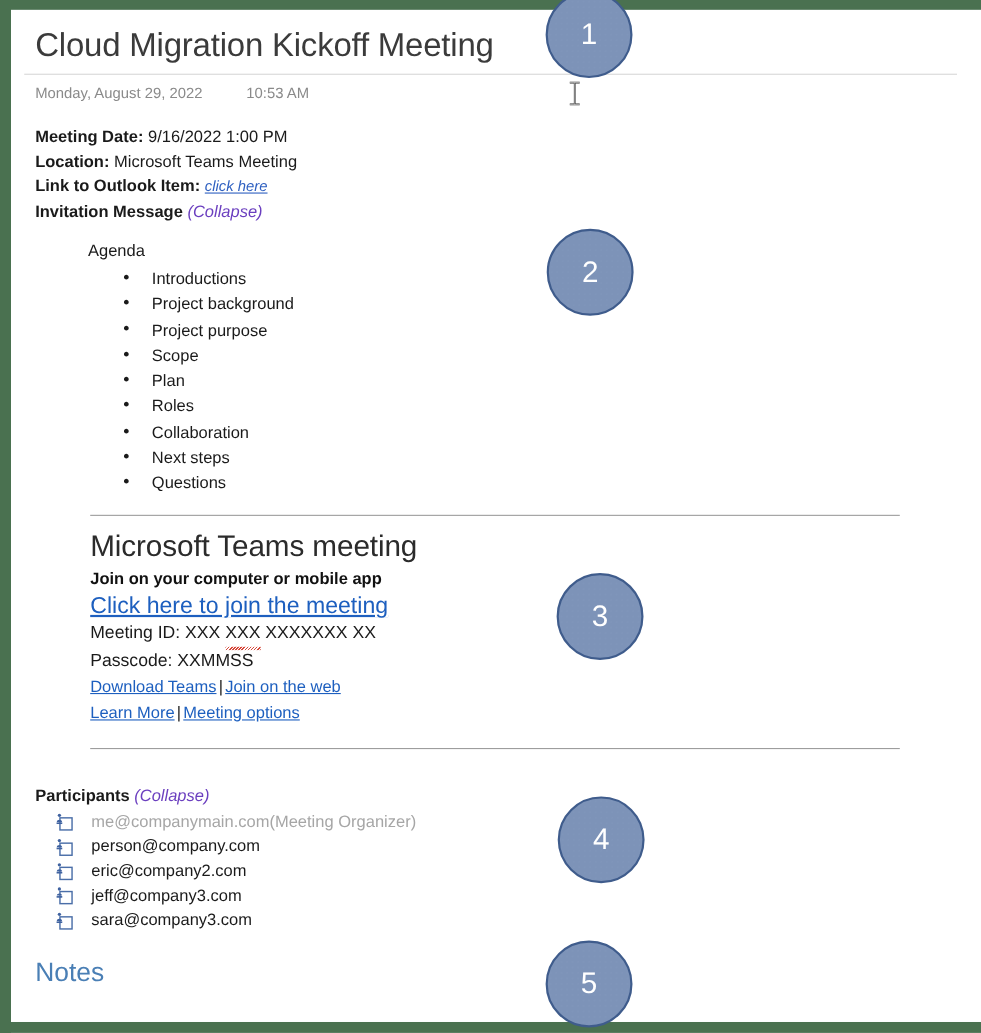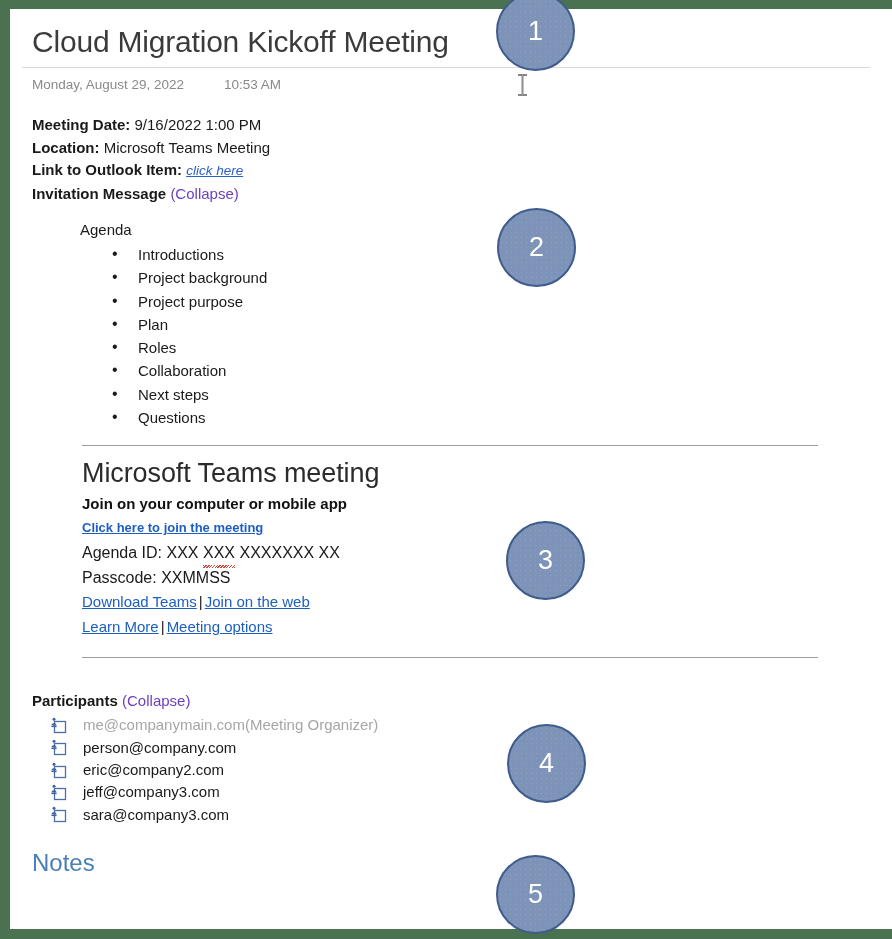--- a/index.html
+++ b/index.html
@@ -76,20 +76,21 @@
   }
   a.link-italic {
     color: #2d5fc0;
     font-style: italic;
     font-size: 13.5px;
     text-decoration: underline;
   }
   .collapse {
     color: #6b3fbf;
     font-weight: normal;
+    font-style: italic;
   }
 
   
   .agenda-head {
     margin: 14px 0 0 70px;
     font-size: 15px;
     color: #1a1a1a;
     line-height: 22px;
   }
   ul.agenda {
@@ -133,22 +134,22 @@
     letter-spacing: -0.1px;
   }
   .teams-sub {
     font-size: 15px;
     font-weight: bold;
     color: #111111;
     line-height: 23px;
     margin-top: 2px;
   }
   .teams-join {
-    font-size: 13px;
-    font-weight: bold;
+    font-size: 21px;
+    font-weight: normal;
     line-height: 25px;
   }
   .teams-line {
     font-size: 16px;
     color: #1a1a1a;
     line-height: 25px;
   }
   .teams-links {
     font-size: 15px;
     line-height: 24.5px;
@@ -274,37 +275,38 @@
         <span class="lbl">Invitation Message</span>
         <span class="collapse">(Collapse)</span>
       </div>
     </div>
 
     <div class="agenda-head">Agenda</div>
     <ul class="agenda">
       <li>Introductions</li>
       <li>Project background</li>
       <li>Project purpose</li>
+      <li>Scope</li>
       <li>Plan</li>
       <li>Roles</li>
       <li>Collaboration</li>
       <li>Next steps</li>
       <li>Questions</li>
     </ul>
 
     <div class="hrule top"></div>
 
     <div class="teams">
       <div class="teams-title">Microsoft Teams meeting</div>
       <div class="teams-sub">Join on your computer or mobile app</div>
       <div class="teams-join">
         <a class="link-blue" href="#">Click here to join the meeting</a>
       </div>
       <div class="teams-line">
-        <span>Agenda ID:</span>
+        <span>Meeting ID:</span>
         <span>XXX</span>
         <span class="squiggle">XXX</span>
         <span>XXXXXXX XX</span>
       </div>
       <div class="teams-line">
         <span>Passcode:</span>
         <span>XXMMSS</span>
       </div>
       <div class="teams-links">
         <a class="link-blue" href="#">Download Teams</a><span class="sep">|</span><a class="link-blue" href="#">Join on the web</a>

